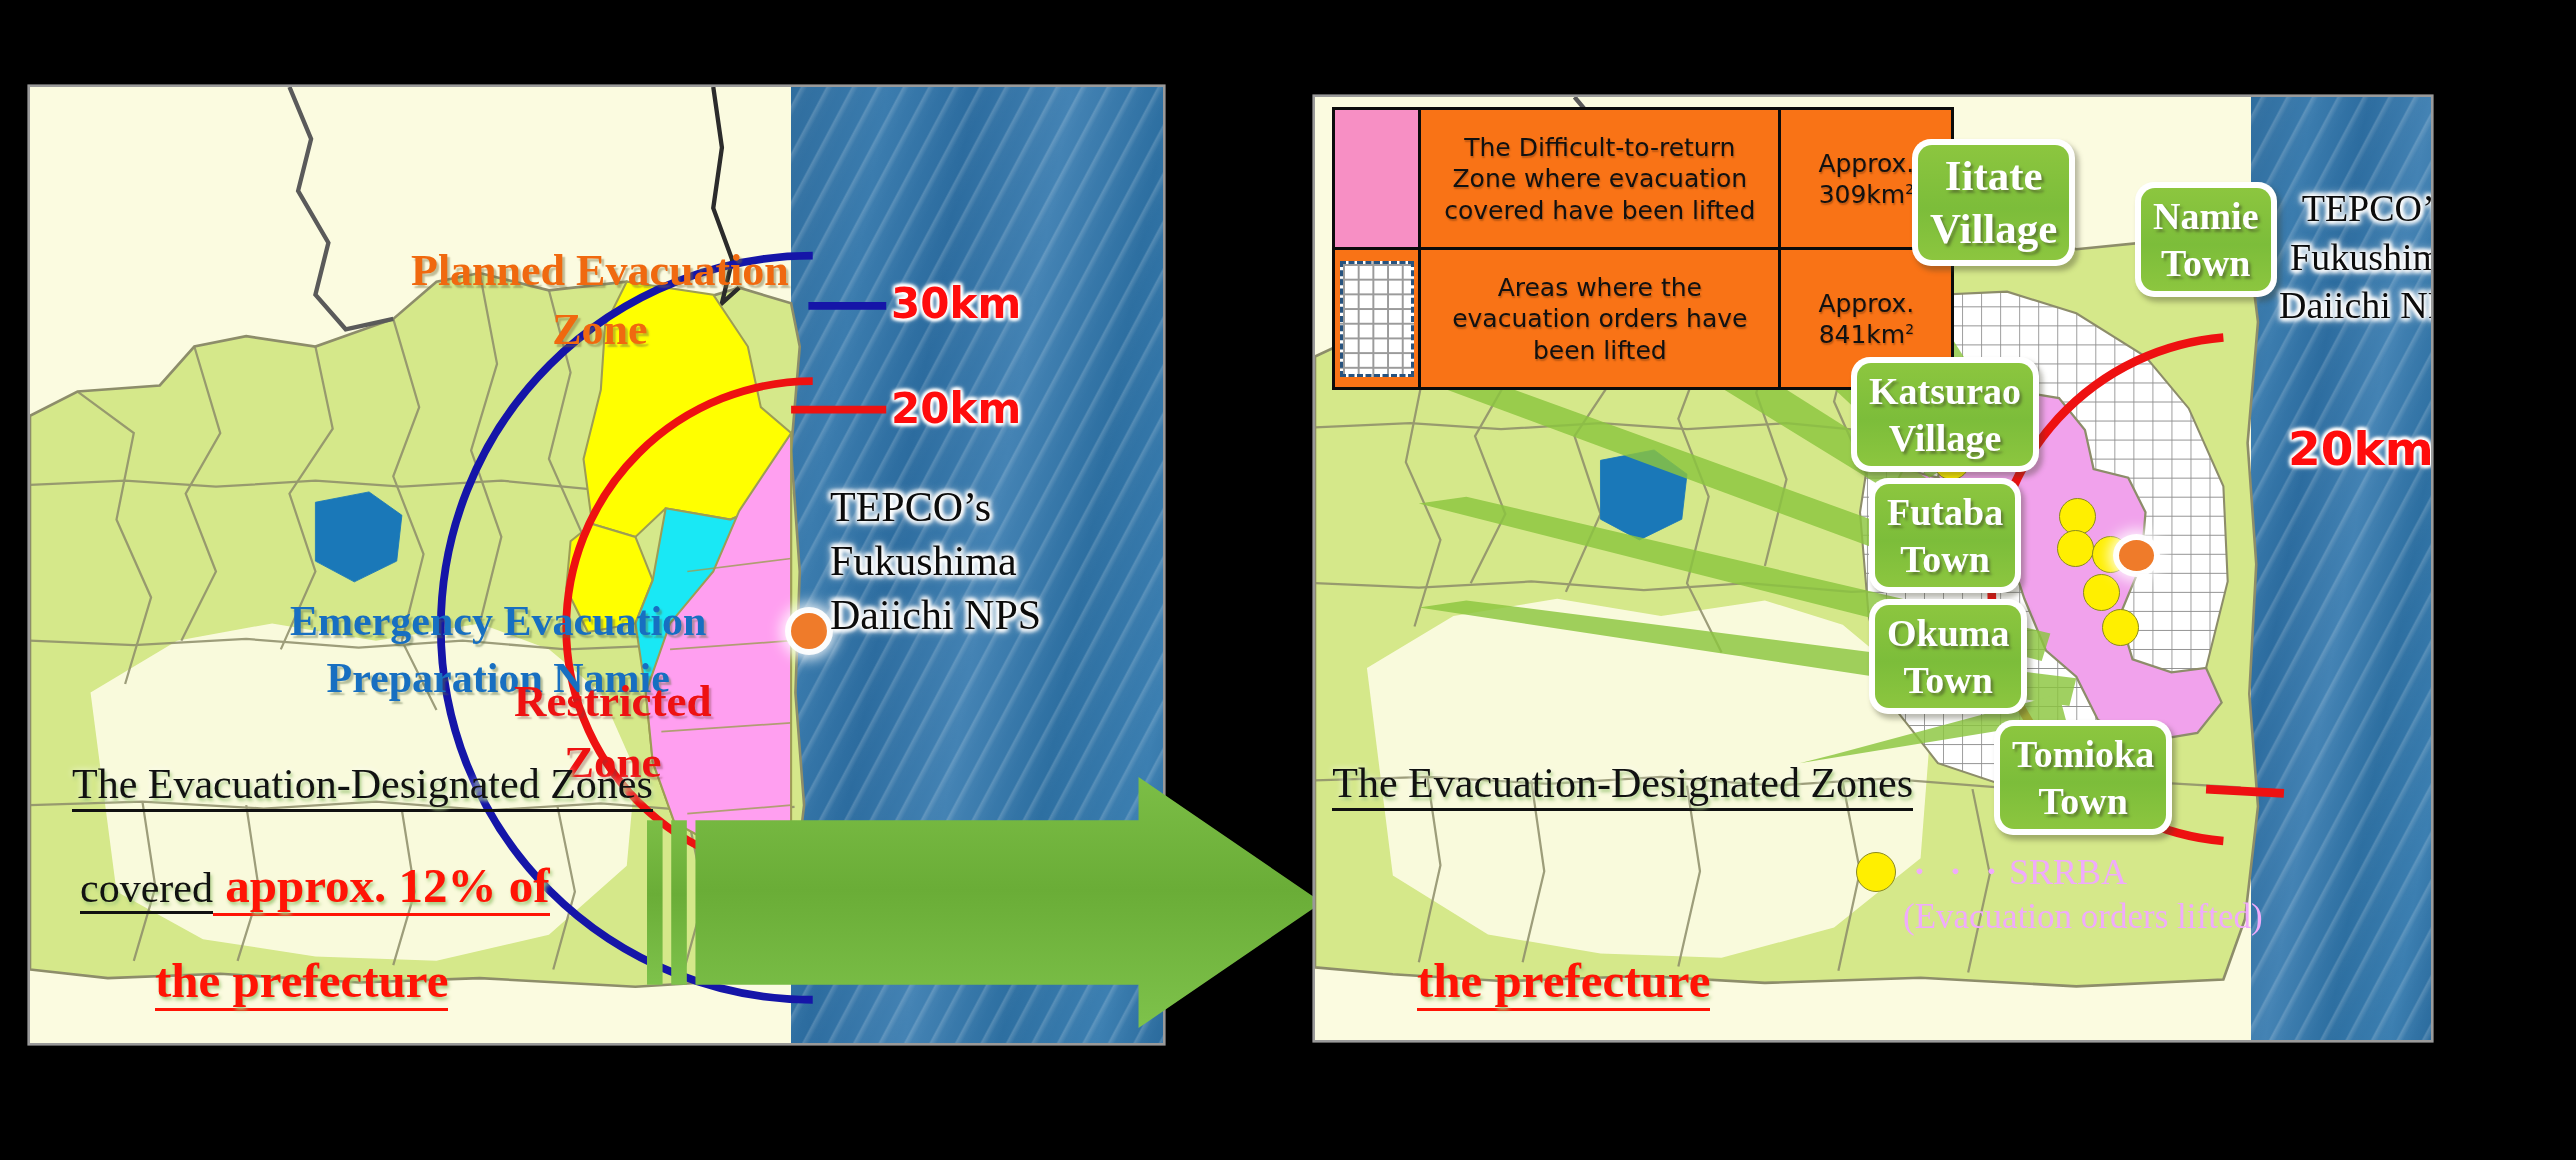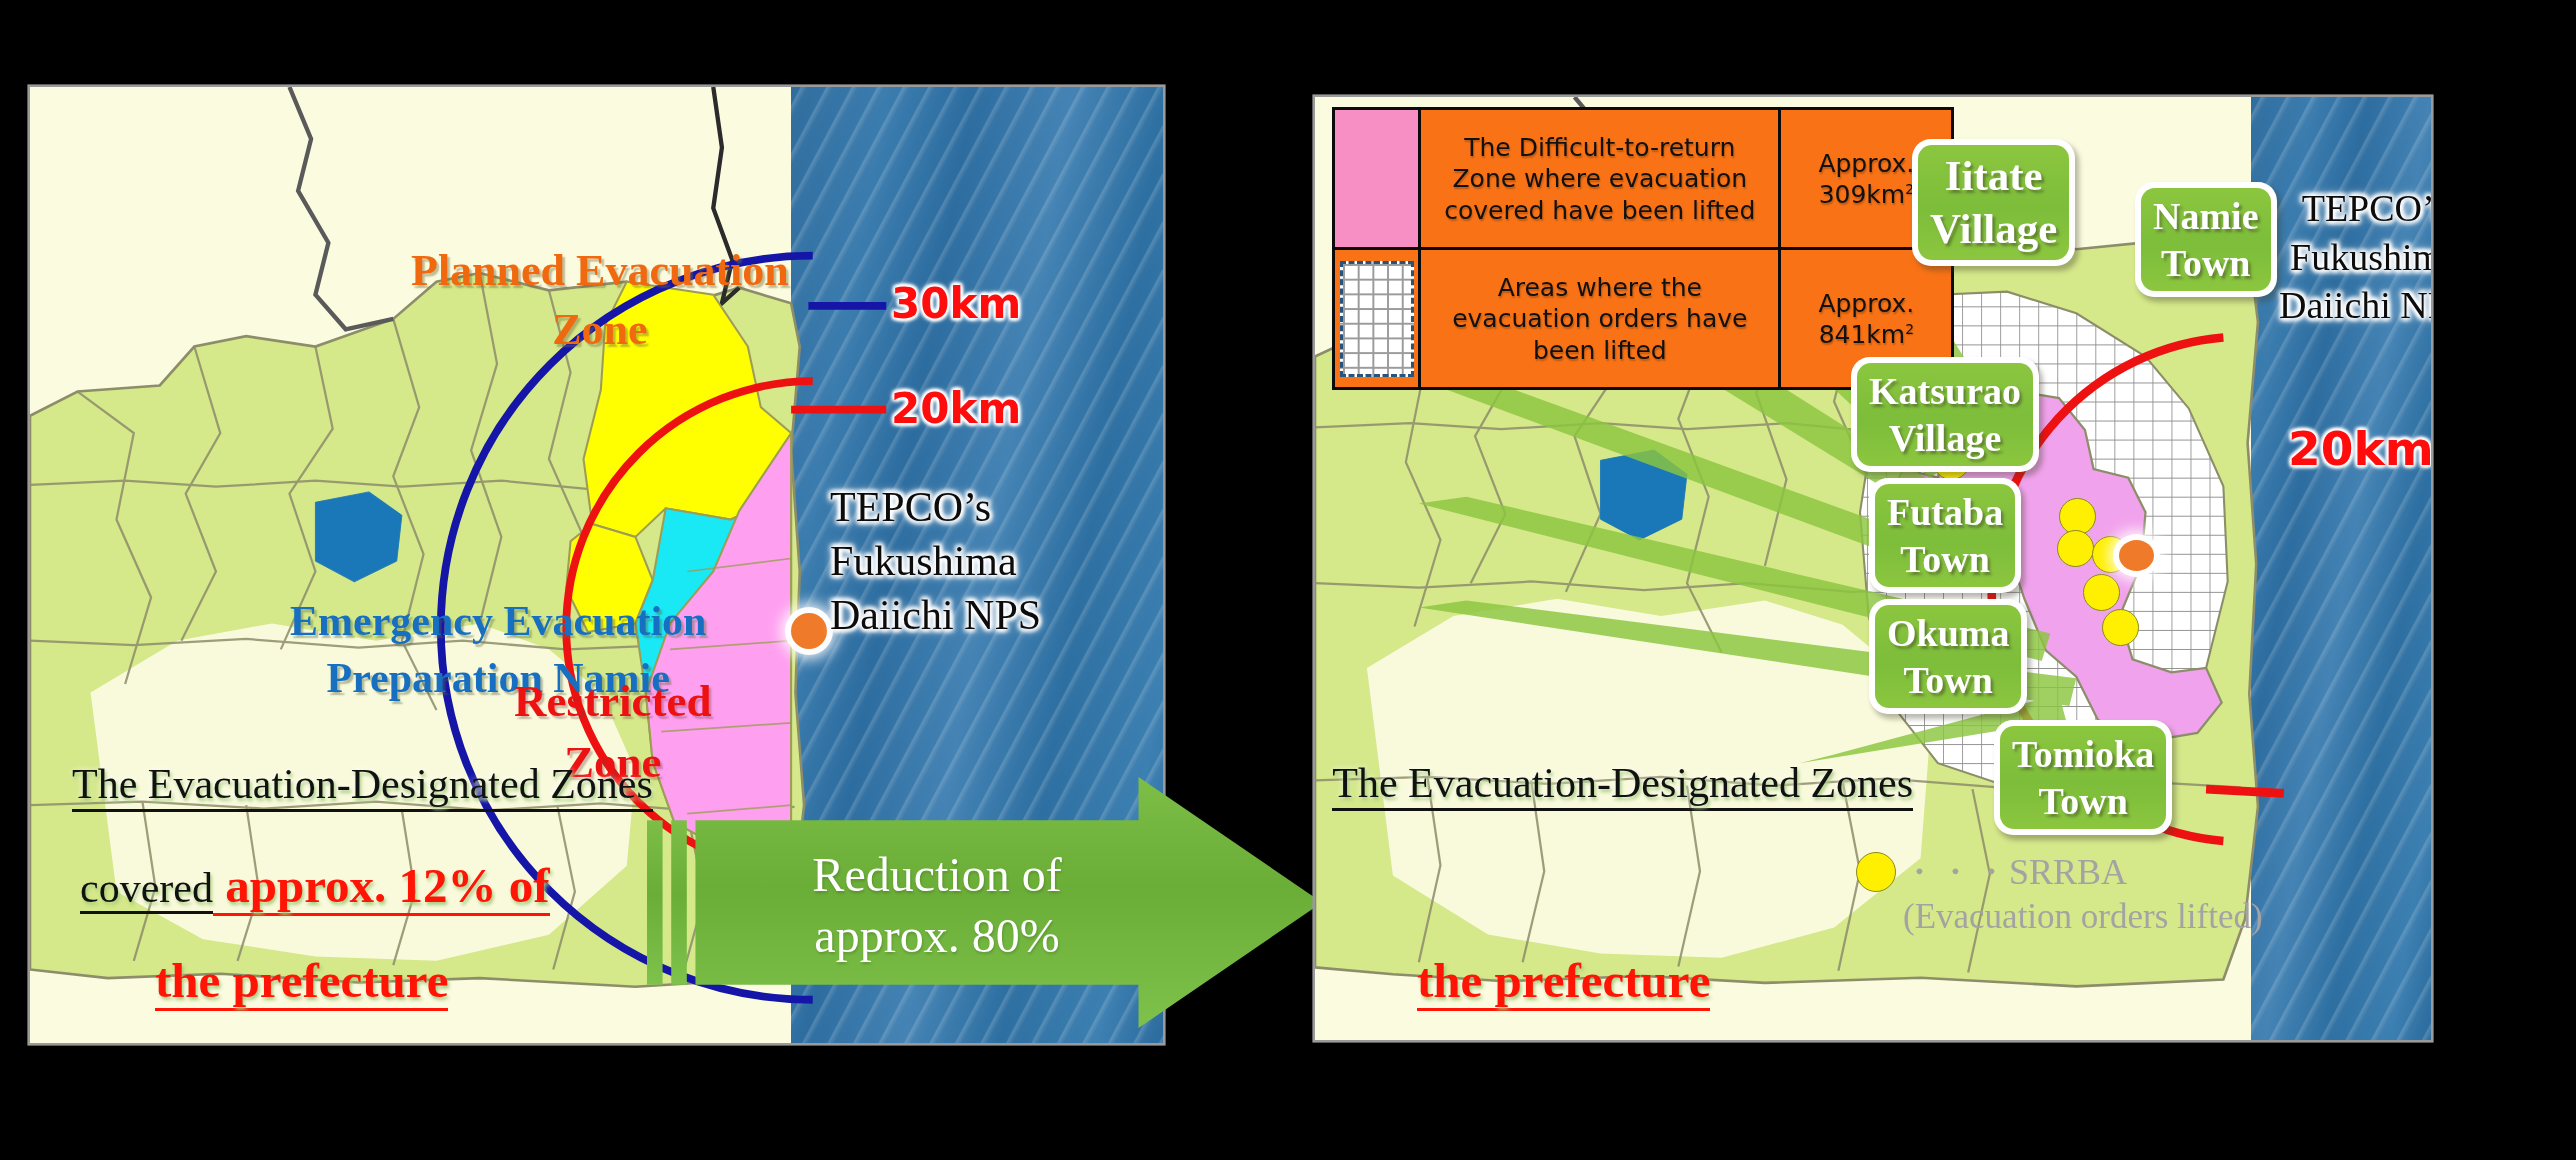--- a/index.html
+++ b/index.html
@@ -71,21 +71,21 @@
   .badge{position:absolute;background:#fff;border-radius:19px;padding:6px;
          box-shadow:3.5px 4.3px 5.2px rgba(60,60,40,.35);}
   .badge-in{background:linear-gradient(180deg,#8cc63f 0%,#7cbd3a 55%,#8cc63f 100%);
             border-radius:14px;color:#fff;text-align:center;line-height:1.22;
             padding:5.2px 12px;white-space:nowrap;font-weight:bold;
             text-shadow:2.6px 2.6px 2.6px rgba(70,80,40,.55);}
 
   .dot-yellow{position:absolute;border-radius:50%;background:#ffef00;border:1.7px solid #8a8a20;}
   .npp-dot{position:absolute;border-radius:50%;background:#ef7b2a;
            box-shadow:0 0 0 6px rgba(255,255,255,.92),0 0 14px 10.4px rgba(255,255,255,.85);}
-  .srrba-key{position:absolute;white-space:nowrap;color:#a3a3a3;}
+  .srrba-key{position:absolute;white-space:nowrap;color:#f0abfc;}
 </style>
 </head>
 <body>
 
 <div class="map-panel map-border" style="left:30px;top:87px;width:1133px;height:956px;">
 
   <div class="land-bg"></div>
   <div class="sea" style="left:761px;right:0;"></div>
 
   <svg class="geo" viewBox="0 0 1310 1105" preserveAspectRatio="none">
@@ -188,24 +188,20 @@
       <linearGradient id="agr" x1="0" y1="0" x2="0" y2="1">
         <stop offset="0%" stop-color="#7cbe46"></stop>
         <stop offset="45%" stop-color="#6aad37"></stop>
         <stop offset="100%" stop-color="#7ec24b"></stop>
       </linearGradient>
     </defs>
     <rect x="0" y="50" width="18" height="190" fill="url(#agr)"></rect>
     <rect x="28" y="50" width="18" height="190" fill="url(#agr)"></rect>
     <path d="M56,50 L568,50 L568,0 L780,145 L568,290 L568,240 L56,240 Z" fill="url(#agr)"></path>
   </svg>
-  <div class="arrow-txt" style="left:104px;top:67px;width:372px;font-size:48px;">
-    <div>Reduction of</div>
-    <div>approx. 80%</div>
-  </div>
 </div>
 
 <div class="map-panel map-border" style="left:1315px;top:97px;width:1116px;height:943px;">
 
   <div class="land-bg"></div>
   <div class="sea" style="left:936px;right:0;"></div>
 
   <svg class="geo" viewBox="0 0 1290 1090" preserveAspectRatio="none">
     <path d="M0,300 L60,272 L150,268 L195,222 L250,210 L330,222 L420,192 L470,150 L520,142
              L600,160 L690,150 L760,175 L820,158 L880,176 L960,168 L1030,190 L1080,180

